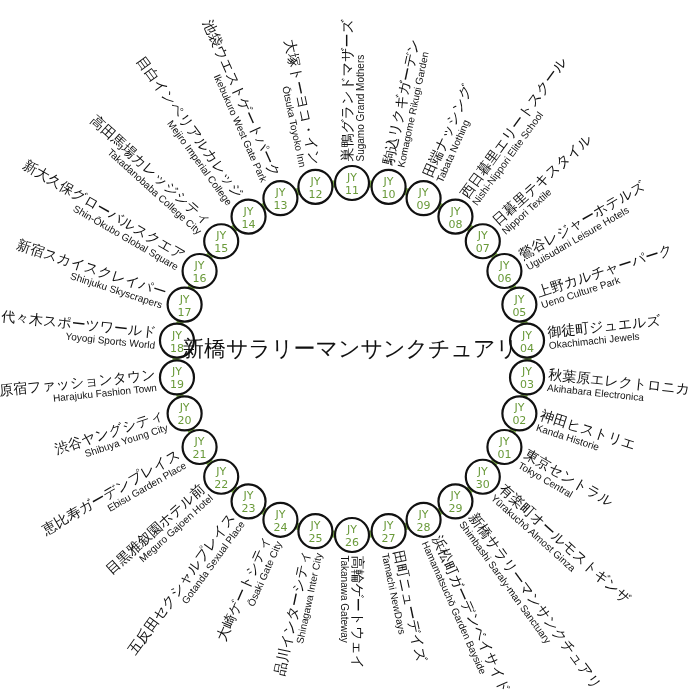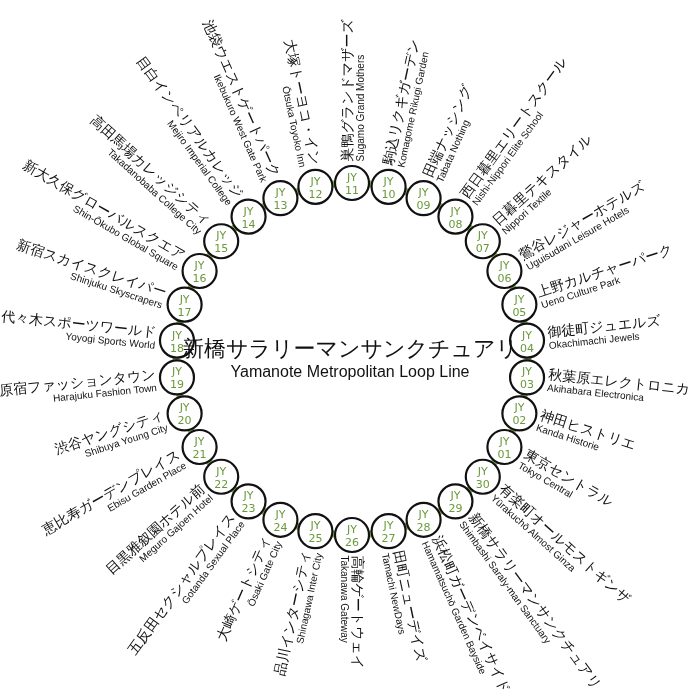--- a/index.html
+++ b/index.html
@@ -287,15 +287,14 @@
         <span class="jp">新橋サラリーマンサンクチュアリ</span>
         <span class="en">Shimbashi Saraly-man Sanctuary</span>
       </div>
       <div class="lbl" style="left: 498.4px; top: 476.819px; transform: rotate(-318deg);">
         <span class="jp">有楽町オールモストギンザ</span>
         <span class="en">Yūrakuchō Almost Ginza</span>
       </div>
     </div>
   <div class="title-block">
     <div class="title-jp">新橋サラリーマンサンクチュアリ</div>
-    <div class="title-en">Yamanote Metropolitan Loop Line</div>
   </div>
 </div>
 
 </body></html>

